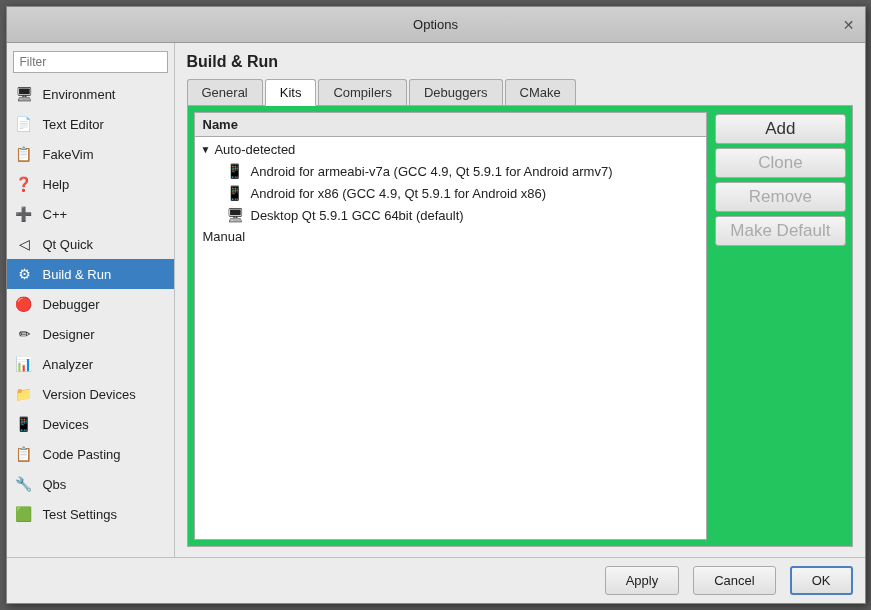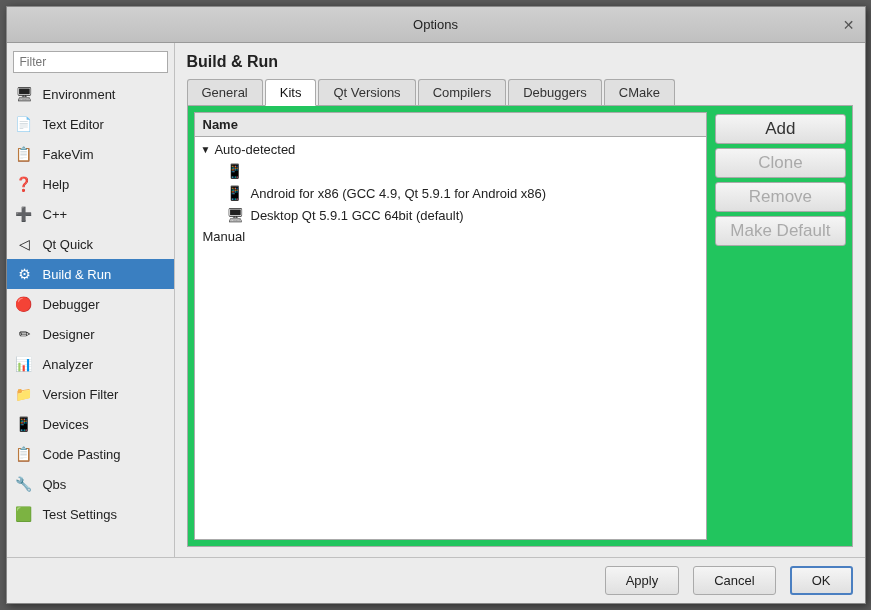--- a/index.html
+++ b/index.html
@@ -282,21 +282,21 @@
           <div class="sidebar-item">
     <span class="sidebar-icon">✏</span>
     <span>Designer</span>
   </div>
           <div class="sidebar-item">
     <span class="sidebar-icon">📊</span>
     <span>Analyzer</span>
   </div>
           <div class="sidebar-item">
     <span class="sidebar-icon">📁</span>
-    <span>Version Filter</span>
+    <span>Version Devices</span>
   </div>
           <div class="sidebar-item">
     <span class="sidebar-icon">📱</span>
     <span>Devices</span>
   </div>
           <div class="sidebar-item">
     <span class="sidebar-icon">📋</span>
     <span>Code Pasting</span>
   </div>
           <div class="sidebar-item">
@@ -309,40 +309,40 @@
   </div>
         </div>
     </div>
 
     <div class="main-content">
       <div class="page-title">Build &amp; Run</div>
 
       <div class="tabs" id="tabs-container">
           <div class="tab">General</div>
           <div class="tab active">Kits</div>
-          <div class="tab">Qt Versions</div>
           <div class="tab">Compilers</div>
           <div class="tab">Debuggers</div>
           <div class="tab">CMake</div>
         </div>
 
       <div class="tab-content">
 
         <div class="kits-list-area">
           <div class="kits-list-header">Name</div>
           <div class="kits-list-body">
 
             <div class="kit-group-header">
               <span class="chevron">▼</span>
               <span>Auto-detected</span>
             </div>
 
             <div id="auto-kits-container">
                 <div class="kit-item">
     <span class="kit-item-icon">📱</span>
+    <span>Android for armeabi-v7a (GCC 4.9, Qt 5.9.1 for Android armv7)</span>
   </div>
                 <div class="kit-item">
     <span class="kit-item-icon">📱</span>
     <span>Android for x86 (GCC 4.9, Qt 5.9.1 for Android x86)</span>
   </div>
                 <div class="kit-item">
     <span class="kit-item-icon">🖥</span>
     <span>Desktop Qt 5.9.1 GCC 64bit (default)</span>
   </div>
               </div>

